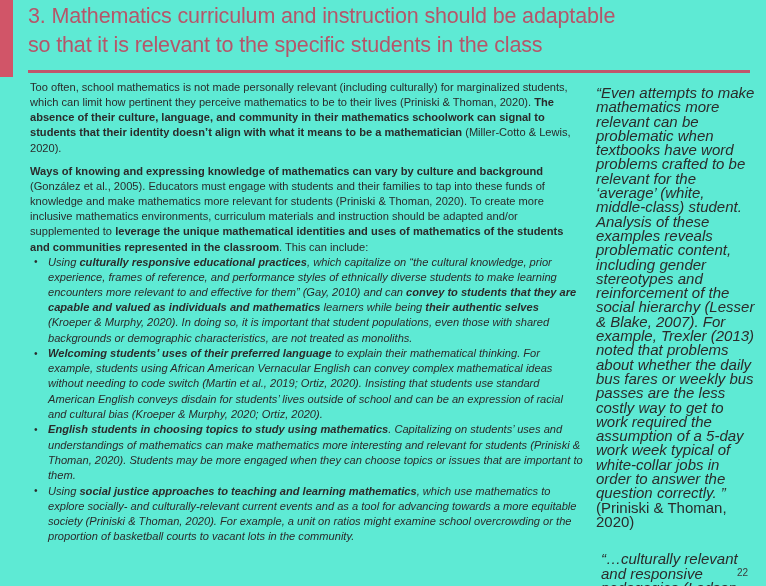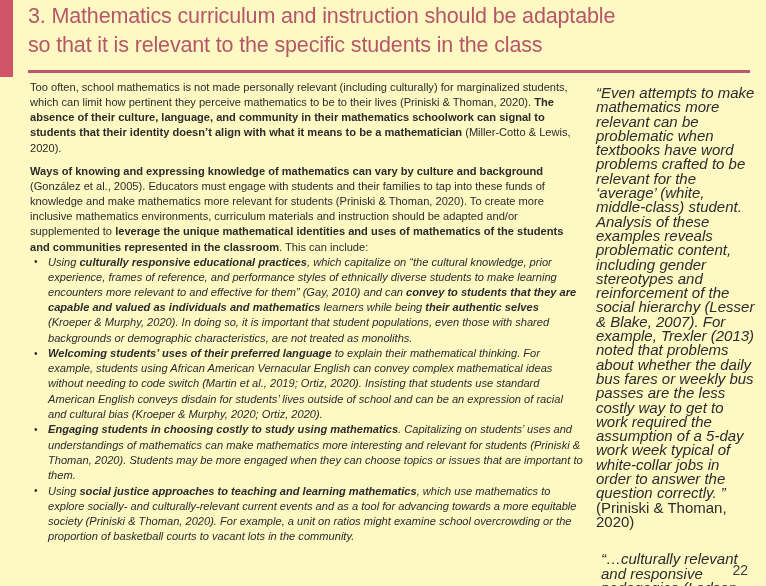--- a/index.html
+++ b/index.html
@@ -11,21 +11,21 @@
     height: 586px;
     background: #ffffff;
     font-family: "Liberation Sans", sans-serif;
     overflow: hidden;
     position: relative;
   }
 
   #slide {
     position: absolute;
     inset: 0;
-    background: #fef9c3;
+    background: #5eead4;
   }
 
   
   #accent-bar {
     position: absolute;
     left: 0;
     top: 0;
     width: 13px;
     height: 77px;
     background: #d15568;
@@ -114,21 +114,21 @@
   #quote-2 {
     margin-top: 23px;
     padding-left: 5px;
   }
 
   
   #page-number {
     position: absolute;
     right: 18px;
     bottom: 8px;
-    font-size: 14px;
+    font-size: 10px;
     color: #3b3b3b;
   }
 </style>
 </head>
 <body>
 
 <div id="slide">
 
   <div id="accent-bar"></div>
 
@@ -142,21 +142,21 @@
 
     <p class="para"><span>Too often, school mathematics is not made personally relevant (including culturally) for marginalized students, which can limit how pertinent they perceive mathematics to be to their lives (Priniski &amp; Thoman, 2020). </span><span class="b">The absence of their culture, language, and community in their mathematics schoolwork can signal to students that their identity doesn’t align with what it means to be a mathematician </span><span>(Miller-Cotto &amp; Lewis, 2020).</span></p>
 
     <p><span class="b">Ways of knowing and expressing knowledge of mathematics can vary by culture and background </span><span>(González et al., 2005). Educators must engage with students and their families to tap into these funds of knowledge and make mathematics more relevant for students (Priniski &amp; Thoman, 2020). To create more inclusive mathematics environments, curriculum materials and instruction should be adapted and/or supplemented to </span><span class="b">leverage the unique mathematical identities and uses of mathematics of the students and communities represented in the classroom</span><span>. This can include:</span></p>
 
     <ul class="bullets">
       <li><span>Using </span><span class="b">culturally responsive educational practices</span><span>, which capitalize on “the cultural knowledge, prior experience, frames of reference, and performance styles of ethnically diverse students to make learning encounters more relevant to and effective for them” (Gay, 2010) and can  </span><span class="b">convey to students that they are capable and valued as individuals and mathematics</span><span> learners while being </span><span class="b">their authentic selves </span><span>(Kroeper &amp; Murphy, 2020). In doing so, it is important that student populations, even those with shared backgrounds or demographic characteristics, are not treated as monoliths.</span></li>
 
       <li><span></span><span class="b">Welcoming students’ uses of their preferred language</span><span> to explain their mathematical thinking. For example, students using African American Vernacular English can convey complex mathematical ideas without needing to code switch (Martin et al., 2019; Ortiz, 2020). Insisting that students use standard American English conveys disdain for students’ lives outside of school and can be an expression of racial and cultural bias (Kroeper &amp; Murphy, 2020; Ortiz, 2020).</span></li>
 
-      <li><span></span><span class="b">Engaging students in choosing costly to study using mathematics</span><span>. Capitalizing on students’ uses and understandings of mathematics can make mathematics more interesting and relevant for students (Priniski &amp; Thoman, 2020). Students may be more engaged when they can choose topics or issues that are important to them.</span></li>
+      <li><span></span><span class="b">English students in choosing topics to study using mathematics</span><span>. Capitalizing on students’ uses and understandings of mathematics can make mathematics more interesting and relevant for students (Priniski &amp; Thoman, 2020). Students may be more engaged when they can choose topics or issues that are important to them.</span></li>
 
       <li><span>Using </span><span class="b">social justice approaches to teaching and learning mathematics</span><span>, which use mathematics to explore socially- and culturally-relevant current events and as a tool for advancing towards a more equitable society (Priniski &amp; Thoman, 2020). For example, a unit on ratios might examine school overcrowding or the proportion of basketball courts to vacant lots in the community.</span></li>
     </ul>
 
   </div>
 
   <div id="sidebar">
     <div class="quote" id="quote-1"><span>“Even attempts to make mathematics more relevant can be problematic when textbooks have word problems crafted to be relevant for the ‘average’ (white, middle-class) student. Analysis of these examples reveals problematic content, including gender stereotypes and reinforcement of the social hierarchy (Lesser &amp; Blake, 2007). For example, Trexler (2013) noted that problems about whether the daily bus fares or weekly bus passes are the less costly way to get to work required the assumption of a 5-day work week typical of white-collar jobs in order to answer the question correctly. ” </span><span class="plain">(Priniski &amp; Thoman, 2020)</span></div>
 
     <div class="quote" id="quote-2"><span>“…culturally relevant and responsive pedagogies (Ladson-Billings, 1997; Corp, 2017) help us understand that what is relevant for Black children in Atlanta may not be culturally relevant for Black children in Detroit…” </span><span class="plain">(Ortiz, 2027)</span></div>

